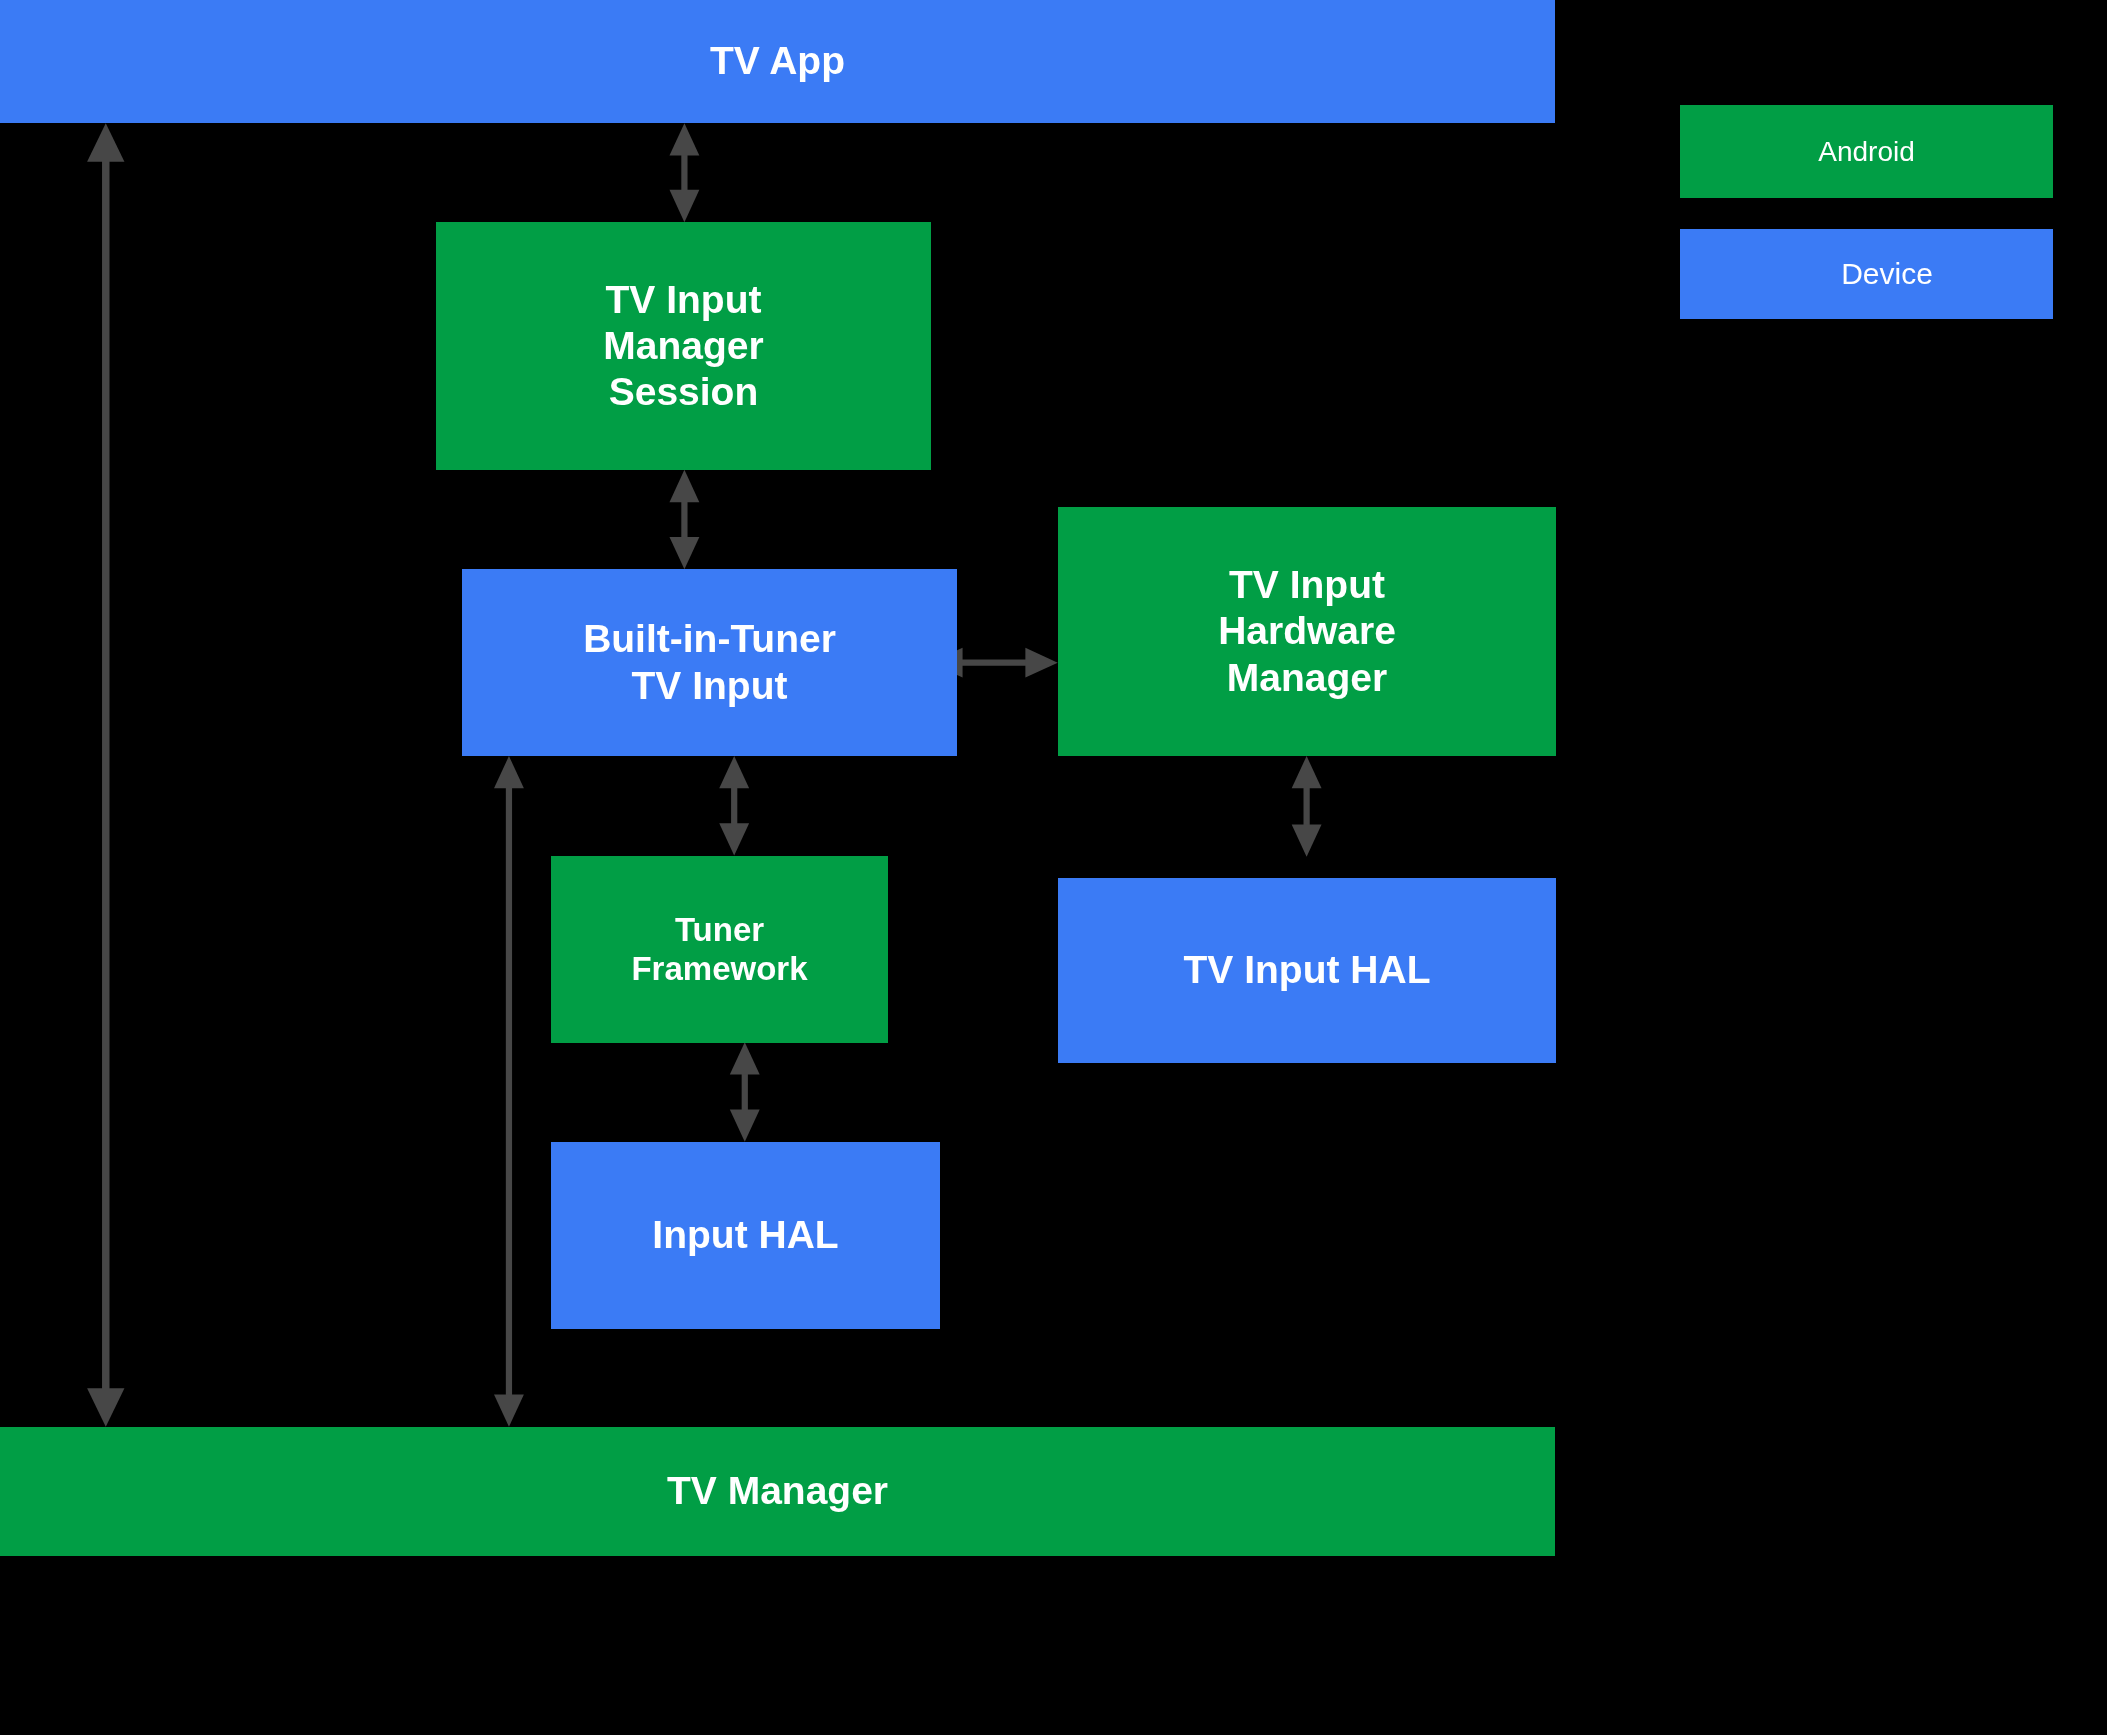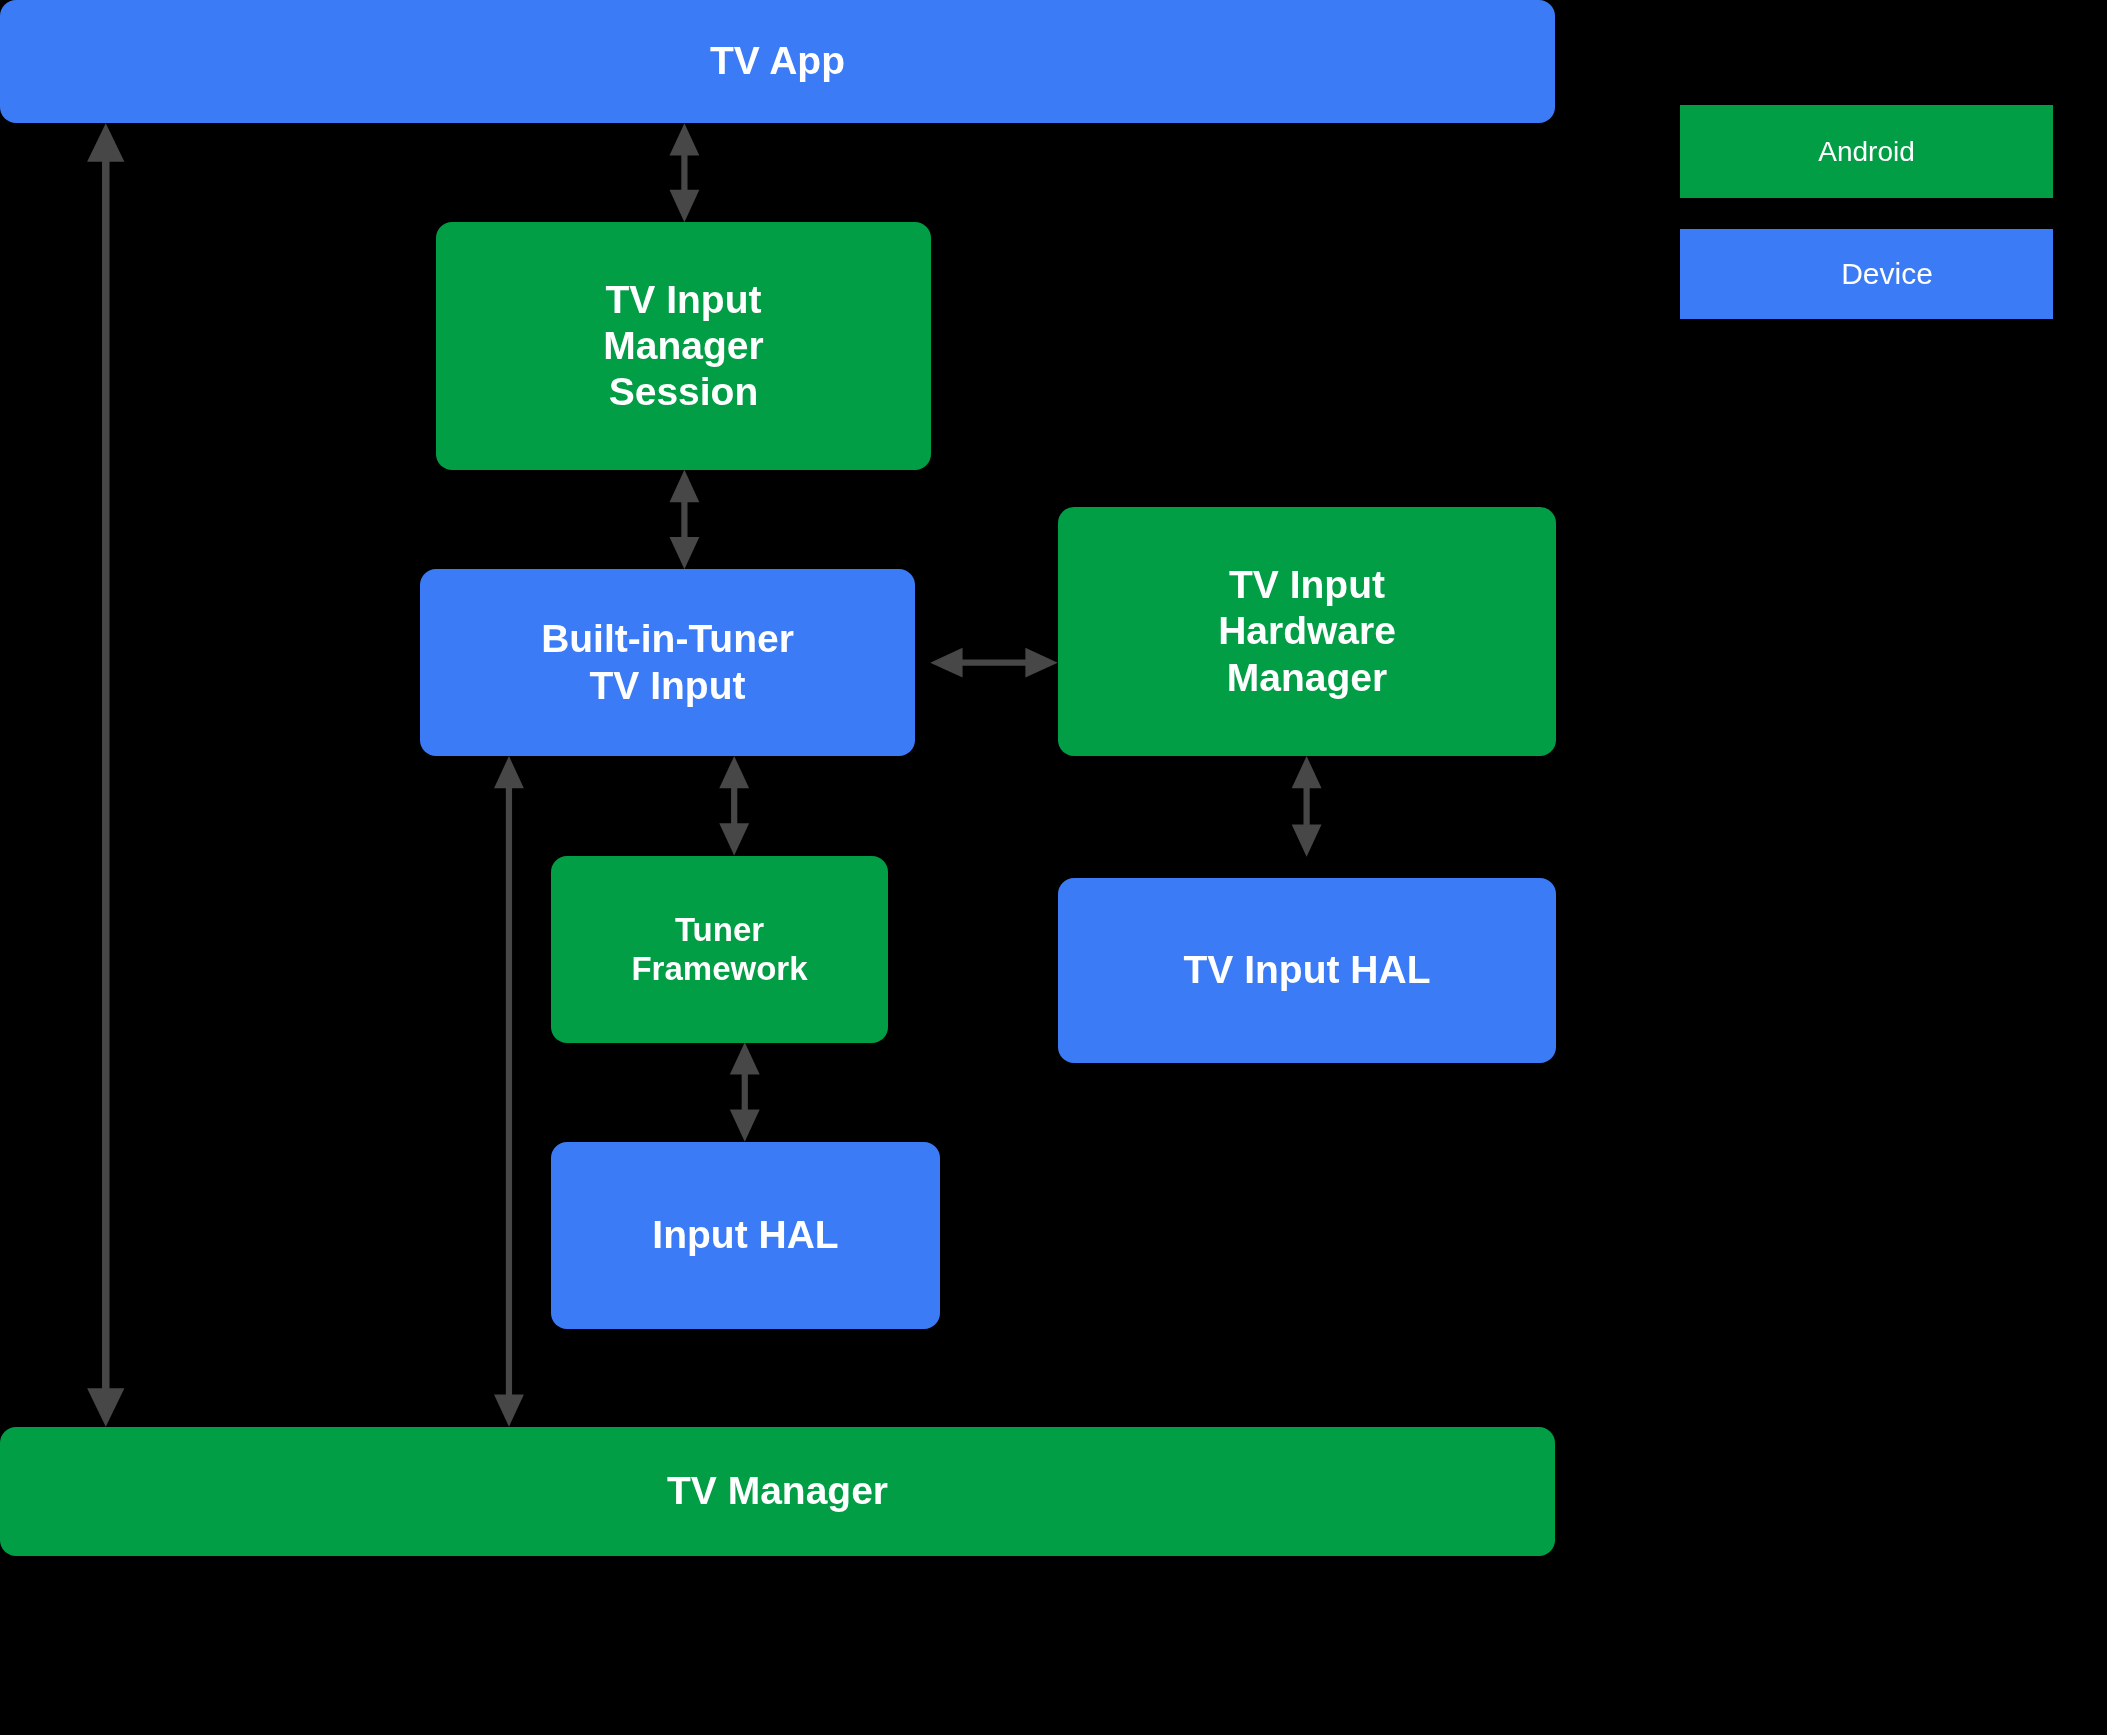--- a/index.html
+++ b/index.html
@@ -20,21 +20,20 @@
     display: flex;
     align-items: center;
     justify-content: center;
     text-align: center;
     color: #ffffff;
     font-weight: 700;
     line-height: 1.18;
     white-space: pre-line;
     box-sizing: border-box;
     padding: 2.5px 6.2px;
-    border-radius: 16px;
   }
   .node.android { background: #019E45; }
   .node.device  { background: #3B7BF5; }
 
   .legend-box {
     position: absolute;
     display: flex;
     align-items: center;
     justify-content: center;
     color: #ffffff;
@@ -100,21 +99,21 @@
           <polygon points="1197,1835 1173,1783 1221,1783" fill="#474747"></polygon>
         </g>
       </g>
   </svg>
 
   <div id="nodes-layer">
       <div class="node device" style="left: 0px; top: 0px; width: 1555px; height: 123px; font-size: 39px;"><span>TV App</span></div>
       <div class="node android" style="left: 436px; top: 222px; width: 495px; height: 248px; font-size: 39px;"><span>TV Input
 Manager
 Session</span></div>
-      <div class="node device" style="left: 420px; top: 569px; width: 495px; height: 187px; font-size: 39px;"><span>Built-in-Tuner
+      <div class="node device" style="left: 462px; top: 569px; width: 495px; height: 187px; font-size: 39px;"><span>Built-in-Tuner
 TV Input</span></div>
       <div class="node android" style="left: 1058px; top: 507px; width: 498px; height: 249px; font-size: 39px;"><span>TV Input
 Hardware
 Manager</span></div>
       <div class="node android" style="left: 551px; top: 856px; width: 337px; height: 187px; font-size: 33px;"><span>Tuner
 Framework</span></div>
       <div class="node device" style="left: 1058px; top: 878px; width: 498px; height: 185px; font-size: 39px;"><span>TV Input HAL</span></div>
       <div class="node device" style="left: 551px; top: 1142px; width: 389px; height: 187px; font-size: 39px;"><span>Input HAL</span></div>
       <div class="node android" style="left: 0px; top: 1427px; width: 1555px; height: 129px; font-size: 39px;"><span>TV Manager</span></div>
     </div>

